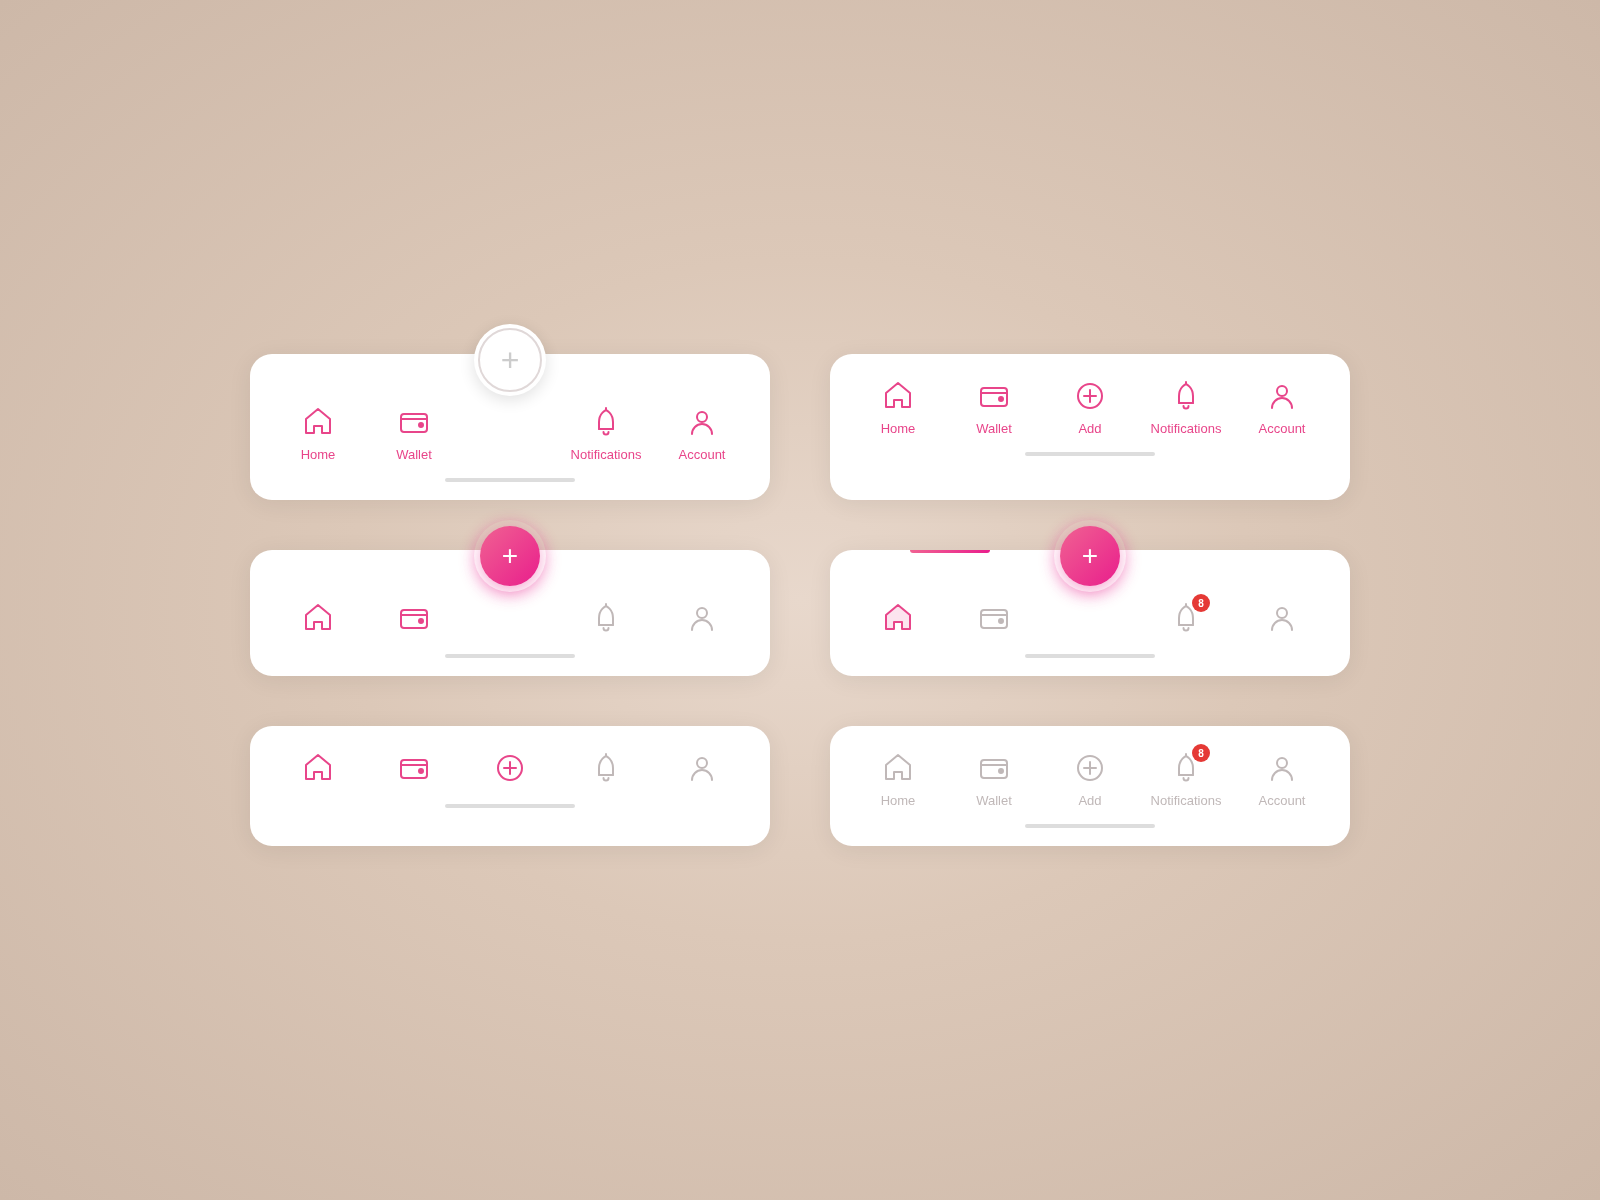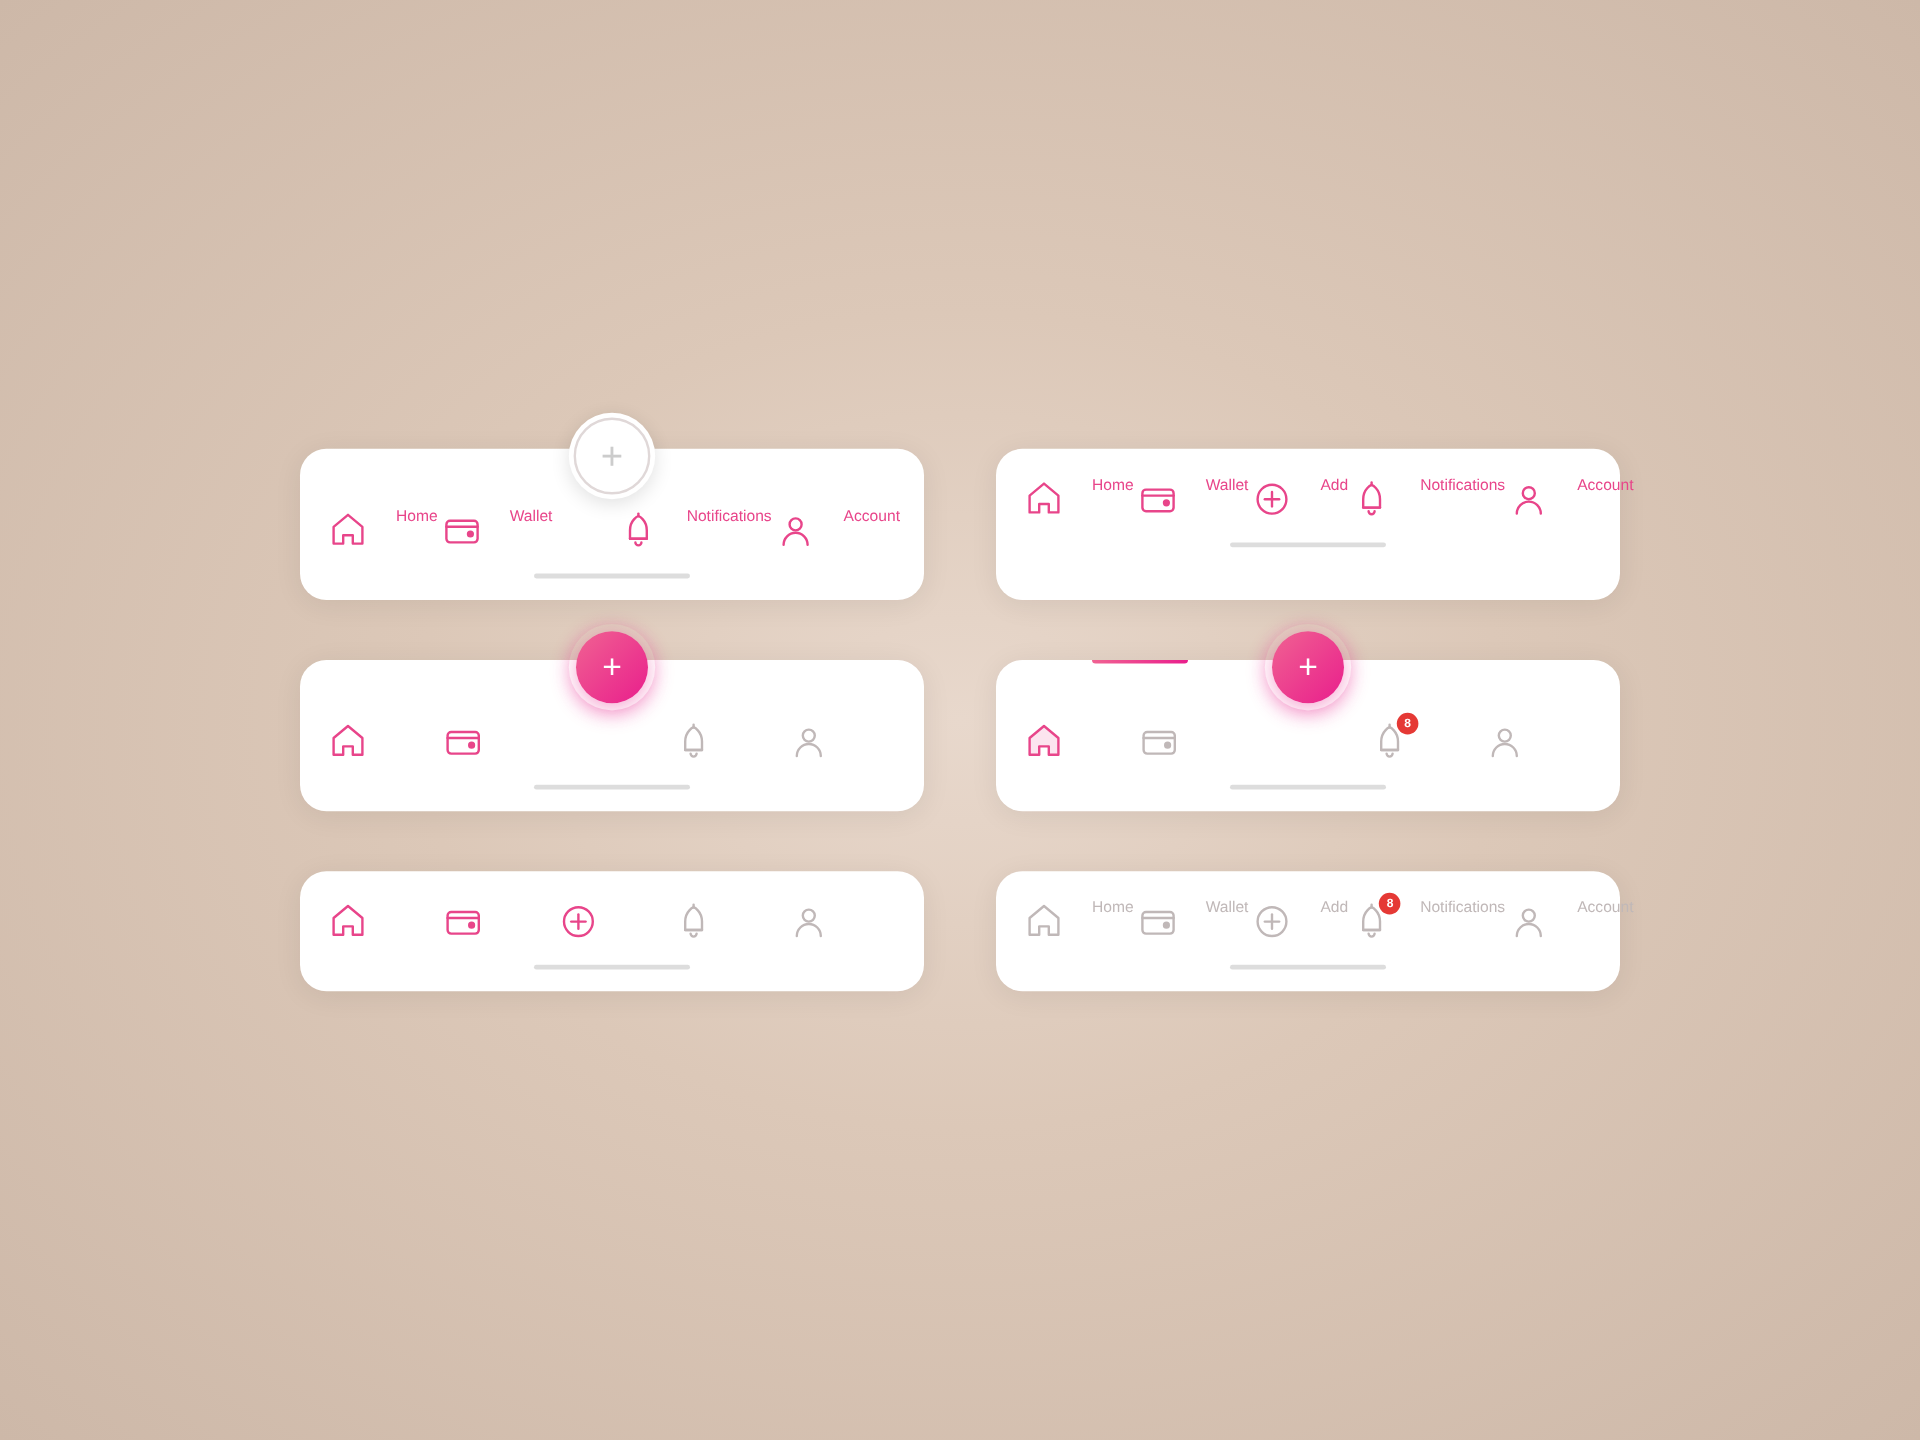--- a/index.html
+++ b/index.html
@@ -37,21 +37,23 @@
     .nav-items {
       display: flex;
       align-items: flex-end;
       justify-content: space-around;
       width: 100%;
       padding-bottom: 10px;
     }
 
     .nav-item {
       display: flex;
-      gap: 20px;
+      flex-direction: column;
+      align-items: center;
+      gap: 5px;
       cursor: pointer;
       flex: 1;
     }
 
     .nav-label {
       font-size: 13px;
       color: #e8458a;
       font-weight: 500;
     }
 

